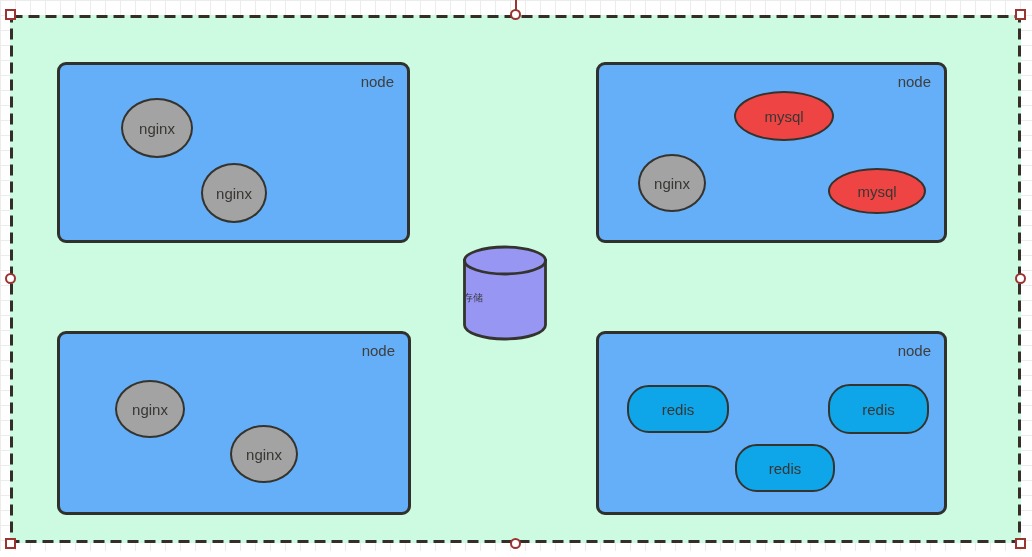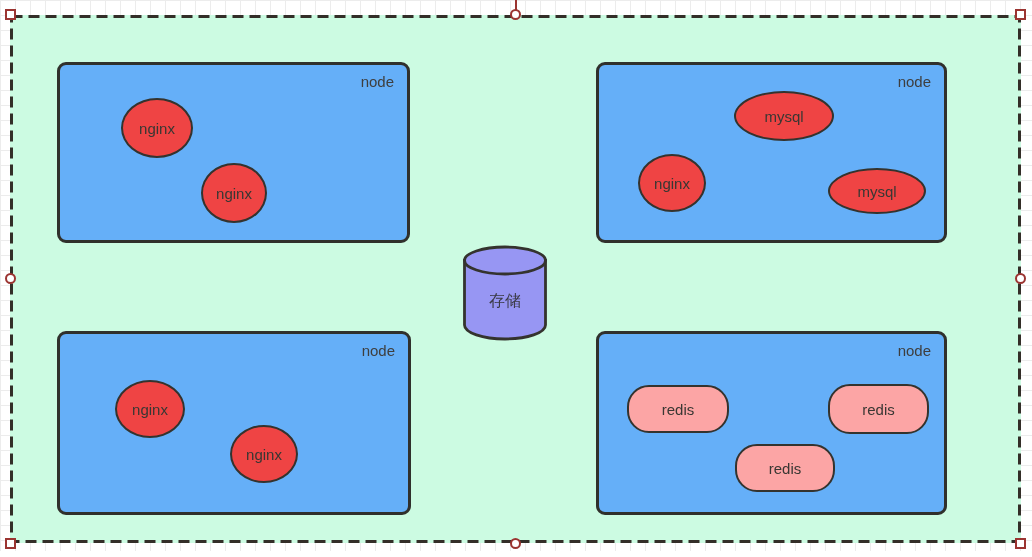--- a/index.html
+++ b/index.html
@@ -41,39 +41,39 @@
   .node4{left:596px;top:331px;width:351px;height:184px;}
   
   .pod{
     position:absolute;
     display:flex;align-items:center;justify-content:center;
     border:2.5px solid #34332e;
     box-sizing:border-box;
     font-size:15px;color:#393733;
   }
   .ellipse{border-radius:50%;}
-  .nginx{background:#ef4444;}
+  .nginx{background:#a3a3a3;}
   .mysql{background:#ef4444;}
-  .redis{background:#fca5a5;border-radius:22px;}
+  .redis{background:#0ea5e9;border-radius:22px;}
   .n1p1{left:61px;top:33px;width:72px;height:60px;}
   .n1p2{left:141px;top:98px;width:66px;height:60px;}
   .n2p1{left:135px;top:26px;width:100px;height:50px;}
   .n2p2{left:39px;top:89px;width:68px;height:58px;}
   .n2p3{left:229px;top:103px;width:98px;height:46px;}
   .n3p1{left:55px;top:46px;width:70px;height:58px;}
   .n3p2{left:170px;top:91px;width:68px;height:58px;}
   .n4p1{left:28px;top:51px;width:102px;height:48px;}
   .n4p2{left:229px;top:50px;width:101px;height:50px;}
   .n4p3{left:136px;top:110px;width:100px;height:48px;}
   
   .storage{position:absolute;left:463px;top:245px;width:84px;height:96px;}
   .storage svg{display:block;}
   .storage-label{
     position:absolute;left:0;top:46px;width:100%;
-    text-align:center;font-size:16px;color:#3a3a45;
+    font-size:10px;color:#3a3a45;
   }
   
   .handle{
     position:absolute;width:11px;height:11px;
     background:#ffffff;border:2px solid #9b3431;
     box-sizing:border-box;
   }
   .handle.round{border-radius:50%;}
   .h-tl{left:5px;top:9px;}
   .h-tm{left:510px;top:9px;}

